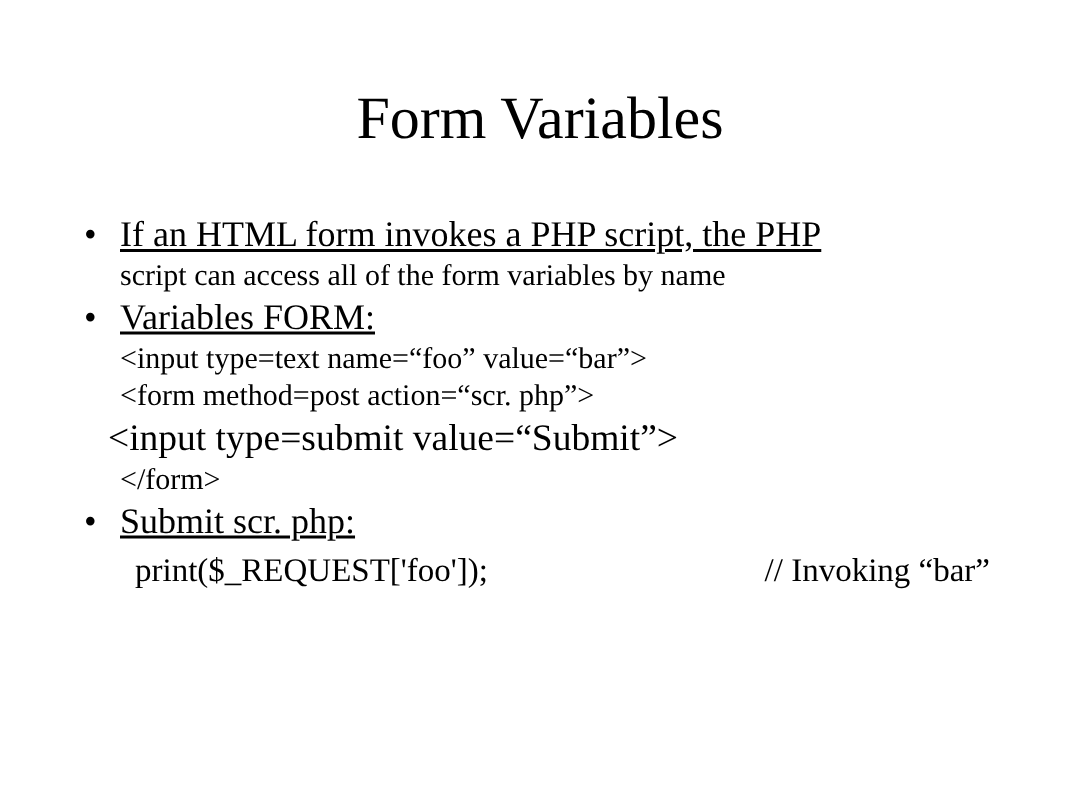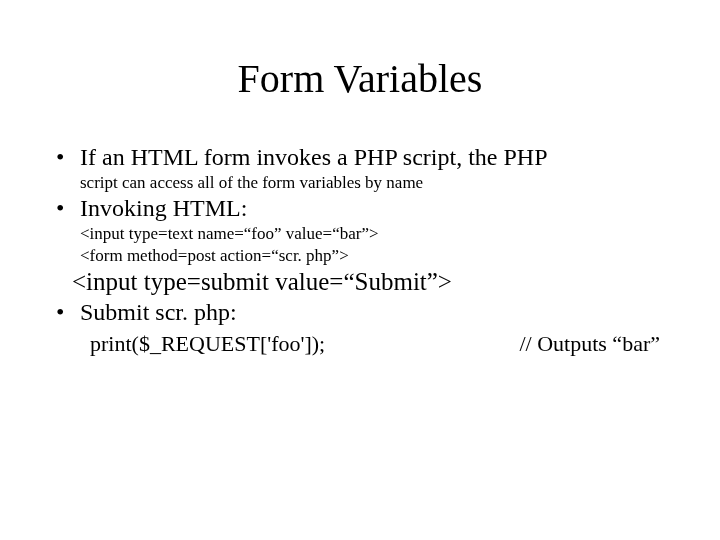--- a/index.html
+++ b/index.html
@@ -28,32 +28,33 @@
     list-style: none;
     padding: 0;
     margin: 0;
     font-size: 24px;
     line-height: 1.25;
   }
   ul.bullets > li {
     position: relative;
     padding-left: 30px;
     margin: 0;
+    text-decoration: underline;
   }
   ul.bullets > li::before {
     content: "•";
     position: absolute;
     left: 6px;
     top: 0;
     font-size: 24px;
   }
   .cont {
     display: block;
     padding-left: 30px;
-    font-size: 17px;
+    font-size: 20px;
     line-height: 1.25;
   }
   .cont-shift {
     display: block;
     padding-left: 22px;
     font-size: 25px;
     line-height: 1.25;
   }
   .code-row {
     display: flex;
@@ -74,31 +75,32 @@
 
   <ul class="bullets">
     <li>
       <span>If an HTML form invokes a PHP script, the PHP</span>
     </li>
   </ul>
   <span class="cont">script can access all of the form variables by name</span>
 
   <ul class="bullets">
     <li>
-      <span>Invoking HTML:</span>
+      <span>Variables FORM:</span>
     </li>
   </ul>
   <span class="cont">&lt;input type=text name=“foo” value=“bar”&gt;</span>
   <span class="cont">&lt;form method=post action=“scr. php”&gt;</span>
   <span class="cont-shift">&lt;input type=submit value=“Submit”&gt;</span>
+  <span class="cont">&lt;/form&gt;</span>
 
   <ul class="bullets">
     <li>
       <span>Submit scr. php:</span>
     </li>
   </ul>
 
   <div class="code-row">
     <span>print($_REQUEST['foo']);</span>
-    <span>// Outputs “bar”</span>
+    <span>// Invoking “bar”</span>
   </div>
 
 </div>
 
 </body></html>

